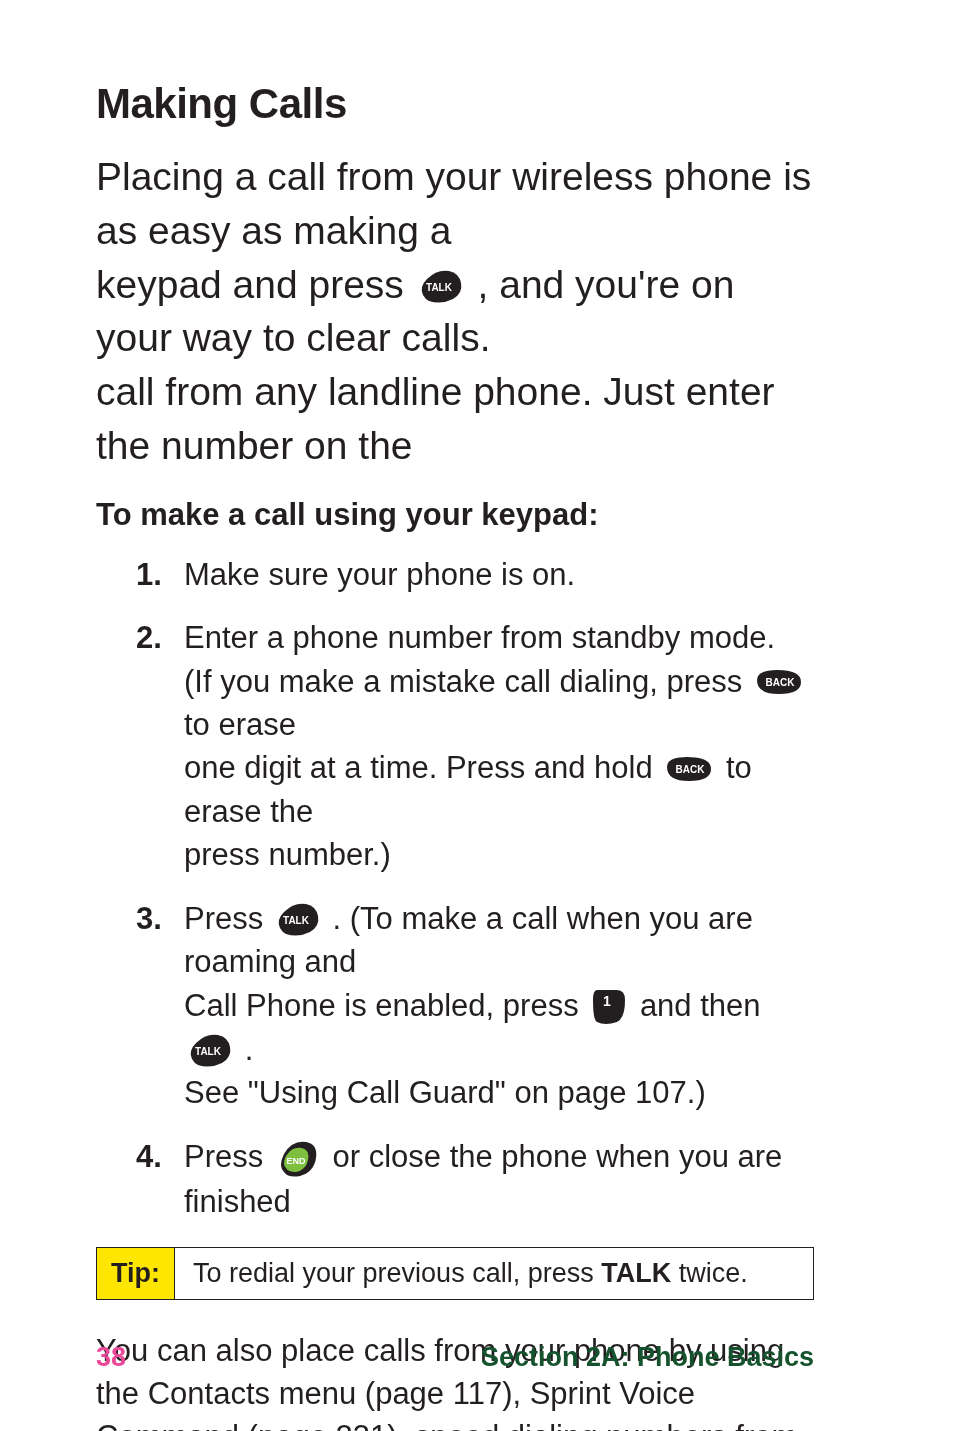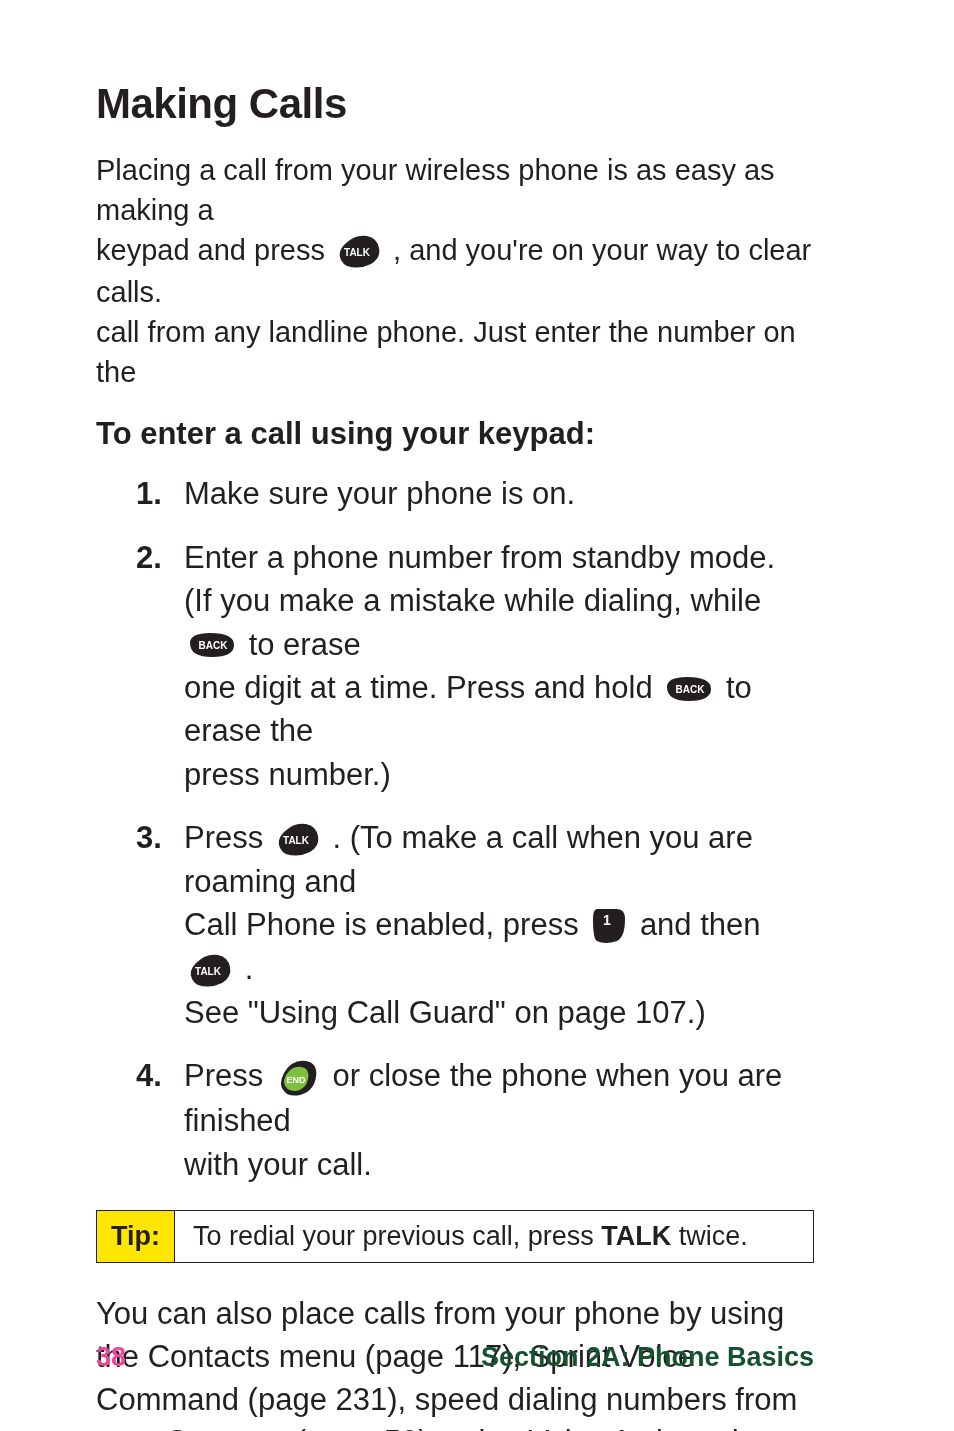--- a/index.html
+++ b/index.html
@@ -1,21 +1,21 @@
 <!DOCTYPE html>
 <html><head>
 <meta charset="utf-8">
 <style>
   html,body{margin:0;padding:0;background:#fff;}
   .page{width:904px;height:1431px;box-sizing:border-box;position:relative;
         padding:80px 90px 0 96px;
         font-family:"Segoe UI","Myriad Pro","Helvetica Neue",Arial,sans-serif;
         color:#231f20;-webkit-font-smoothing:antialiased;}
   h1{font-size:42px;font-weight:700;margin:0 0 22px 0;letter-spacing:-0.5px;}
-  .intro{font-size:29px;line-height:1.38;margin:0 0 24px 0;}
+  .intro{font-size:39px;line-height:1.38;margin:0 0 24px 0;}
   .intro .row{display:block;}
   .subhead{font-size:31px;font-weight:700;margin:0 0 20px 0;}
   ol{list-style:none;margin:0 0 24px 0;padding:0 0 0 40px;}
   ol>li{position:relative;font-size:31px;line-height:1.4;margin:0 0 20px 0;padding-left:48px;}
   ol>li>.num{position:absolute;left:0;top:0;font-weight:700;}
   .icon{display:inline-block;vertical-align:middle;margin:0 4px;position:relative;top:-2px;}
   .tipbox{border:1.5px solid #231f20;display:flex;margin:4px 0 30px 0;}
   .tiplabel{background:#ffe600;padding:10px 14px;font-weight:700;font-size:27px;
             border-right:1.5px solid #231f20;white-space:nowrap;text-align:center;}
   .tiptext{padding:10px 18px;font-size:27px;flex:1;}
@@ -60,31 +60,31 @@
     <span class="row">
       <span>keypad and press </span>
       <span class="icon"><svg width="44" height="40">
             <use href="#key-talk"></use>
           </svg></span>
       <span> , and you're on your way to clear calls.</span>
     </span>
     <span class="row">call from any landline phone. Just enter the number on the</span>
   </p>
 
-  <p class="subhead">To enter a call using your keypad:</p>
+  <p class="subhead">To make a call using your keypad:</p>
 
   <ol>
     <li>
       <span class="num">1.</span>
       <span>Make sure your phone is on.</span>
     </li>
     <li>
       <span class="num">2.</span>
       <span>Enter a phone number from standby mode.</span><br>
-      <span>(If you make a mistake while dialing, while </span>
+      <span>(If you make a mistake call dialing, press </span>
       <span class="icon"><svg width="48" height="30">
             <use href="#key-back"></use>
           </svg></span>
       <span> to erase</span><br>
       <span>one digit at a time. Press and hold </span>
       <span class="icon"><svg width="48" height="30">
             <use href="#key-back"></use>
           </svg></span>
       <span> to erase the</span><br>
       <span>press number.)</span>
@@ -107,21 +107,20 @@
       <span> .</span><br>
       <span>See "Using Call Guard" on page 107.)</span>
     </li>
     <li>
       <span class="num">4.</span>
       <span>Press </span>
       <span class="icon"><svg width="44" height="42">
             <use href="#key-end"></use>
           </svg></span>
       <span> or close the phone when you are finished</span><br>
-      <span>with your call.</span>
     </li>
   </ol>
 
   <div class="tipbox">
     <div class="tiplabel">Tip:</div>
     <div class="tiptext">
       <span>To redial your previous call, press </span><b>TALK</b><span> twice.</span>
     </div>
   </div>
 

